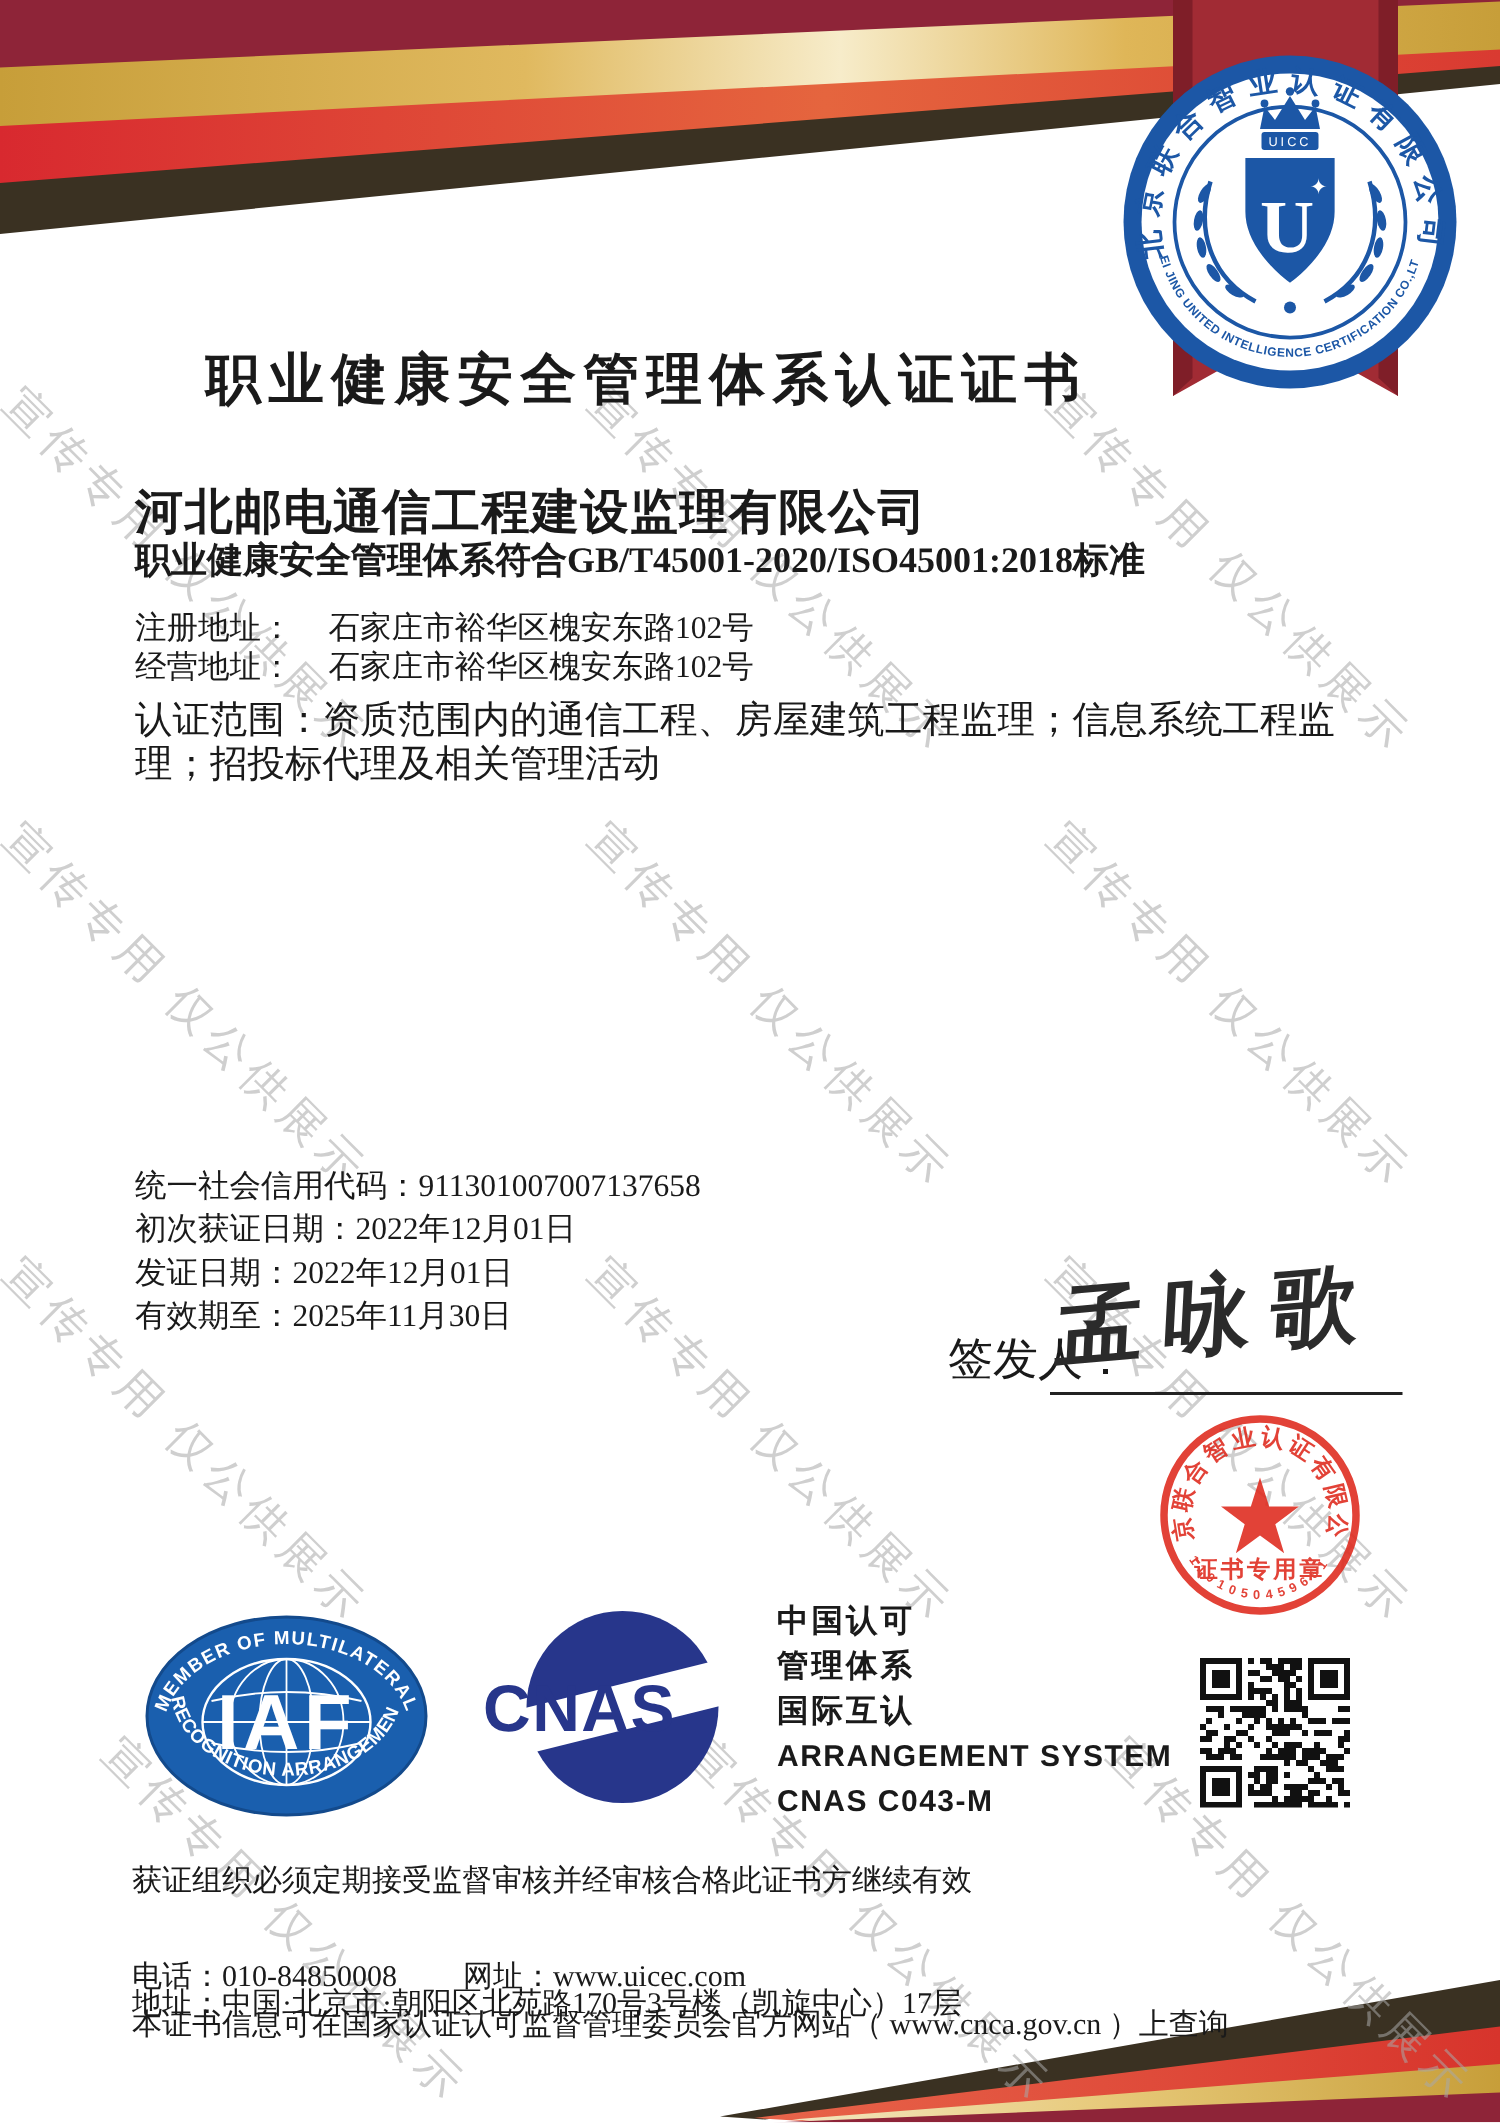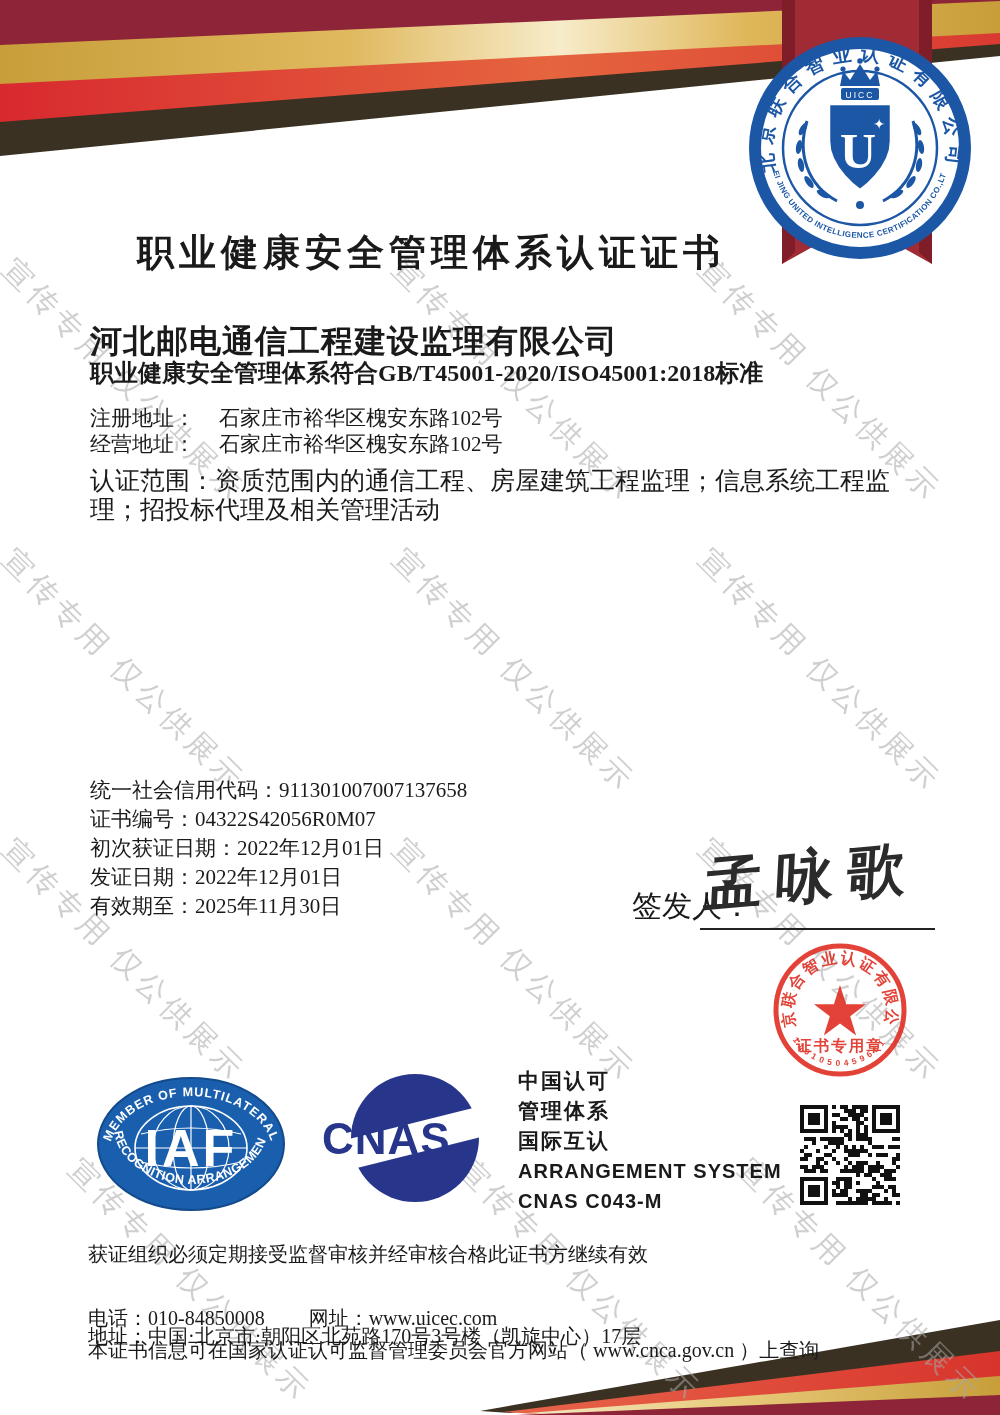--- a/index.html
+++ b/index.html
@@ -174,23 +174,20 @@
       <span class="lbl">经营地址：</span><span>石家庄市裕华区槐安东路102号</span>
     </div>
 
     <div class="abs scope">
       <span>认证范围：</span><span>资质范围内的通信工程、房屋建筑工程监理；信息系统工程监理；招投标代理及相关管理活动</span>
     </div>
 
     <div class="abs codes">
       <div class="row">
         <span class="lbl">统一社会信用代码：</span><span>911301007007137658</span>
-      </div>
-      <div class="row">
-        <span class="lbl">证书编号：</span><span>04322S42056R0M07</span>
       </div>
       <div class="row">
         <span class="lbl">初次获证日期：</span><span>2022年12月01日</span>
       </div>
       <div class="row">
         <span class="lbl">发证日期：</span><span>2022年12月01日</span>
       </div>
       <div class="row">
         <span class="lbl">有效期至：</span><span>2025年11月30日</span>
       </div>

